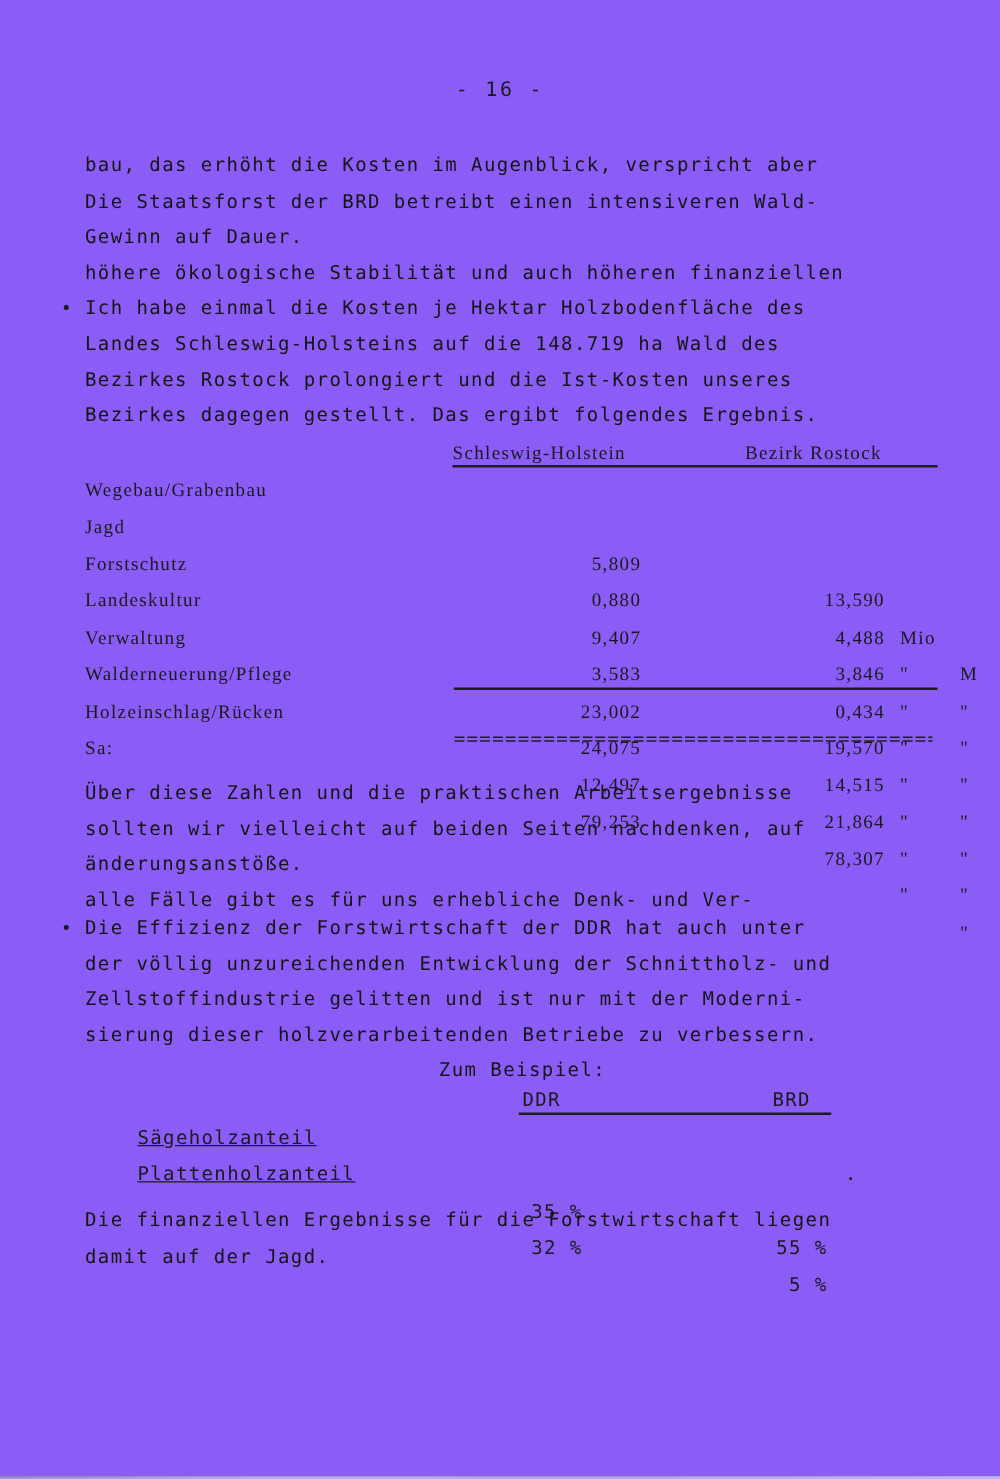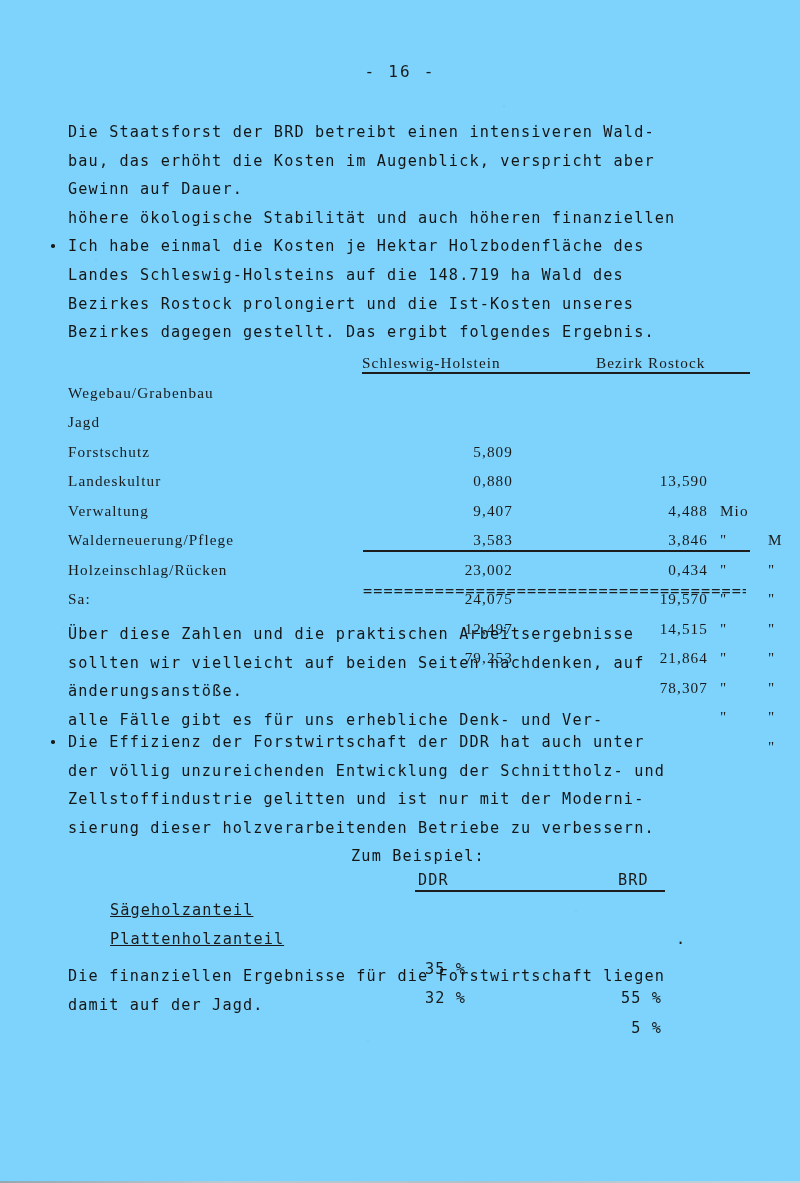--- a/index.html
+++ b/index.html
@@ -9,21 +9,21 @@
     background: #ffffff;
   }
   body {
     font-family: "DejaVu Sans Mono", "Liberation Mono", monospace;
     color: #1a1a1a;
   }
   .page {
     position: relative;
     width: 800px;
     height: 1183px;
-    background: #7dd3fc;
+    background: #8b5cf6;
     overflow: hidden;
     box-sizing: border-box;
   }
   
   .paper-grain {
     position: absolute;
     inset: 0;
     pointer-events: none;
     background:
       radial-gradient(circle at 12% 22%, rgba(0,0,0,.035) 0 1px, transparent 1.6px),
@@ -232,22 +232,22 @@
 
 <div class="page">
 
   <div class="paper-grain"></div>
 
   <div class="folio">- 16 -</div>
 
   <div class="body-text">
 
     <div class="para">
+      <div class="line">bau, das erhöht die Kosten im Augenblick, verspricht aber</div>
       <div class="line">Die Staatsforst der BRD betreibt einen intensiveren Wald-</div>
-      <div class="line">bau, das erhöht die Kosten im Augenblick, verspricht aber</div>
       <div class="line">Gewinn auf Dauer.</div>
       <div class="line">höhere ökologische Stabilität und auch höheren finanziellen</div>
     </div>
 
     <div class="para">
       <span class="bullet-dot"></span>
       <div class="line">Ich habe einmal die Kosten je Hektar Holzbodenfläche des</div>
       <div class="line">Landes Schleswig-Holsteins auf die 148.719 ha Wald des</div>
       <div class="line">Bezirkes Rostock prolongiert und die Ist-Kosten unseres</div>
       <div class="line">Bezirkes dagegen gestellt. Das ergibt folgendes Ergebnis.</div>

